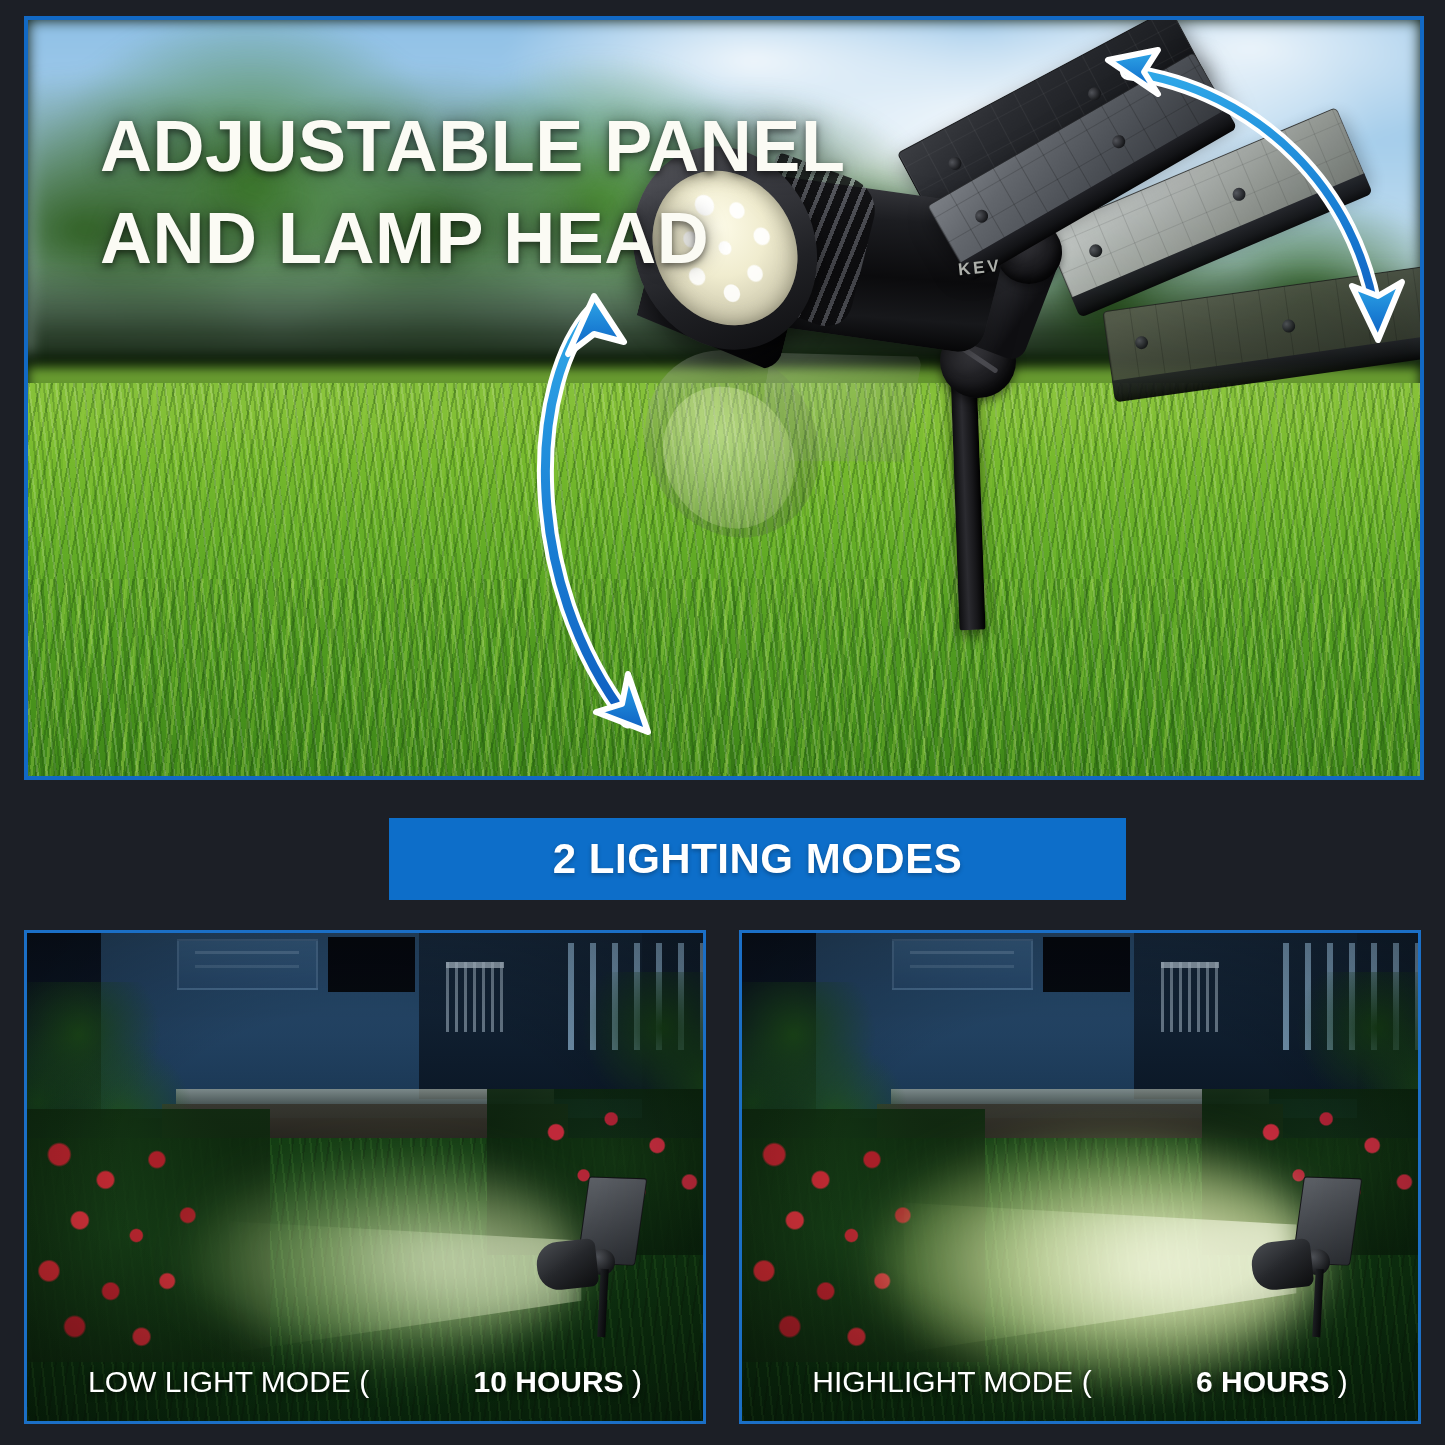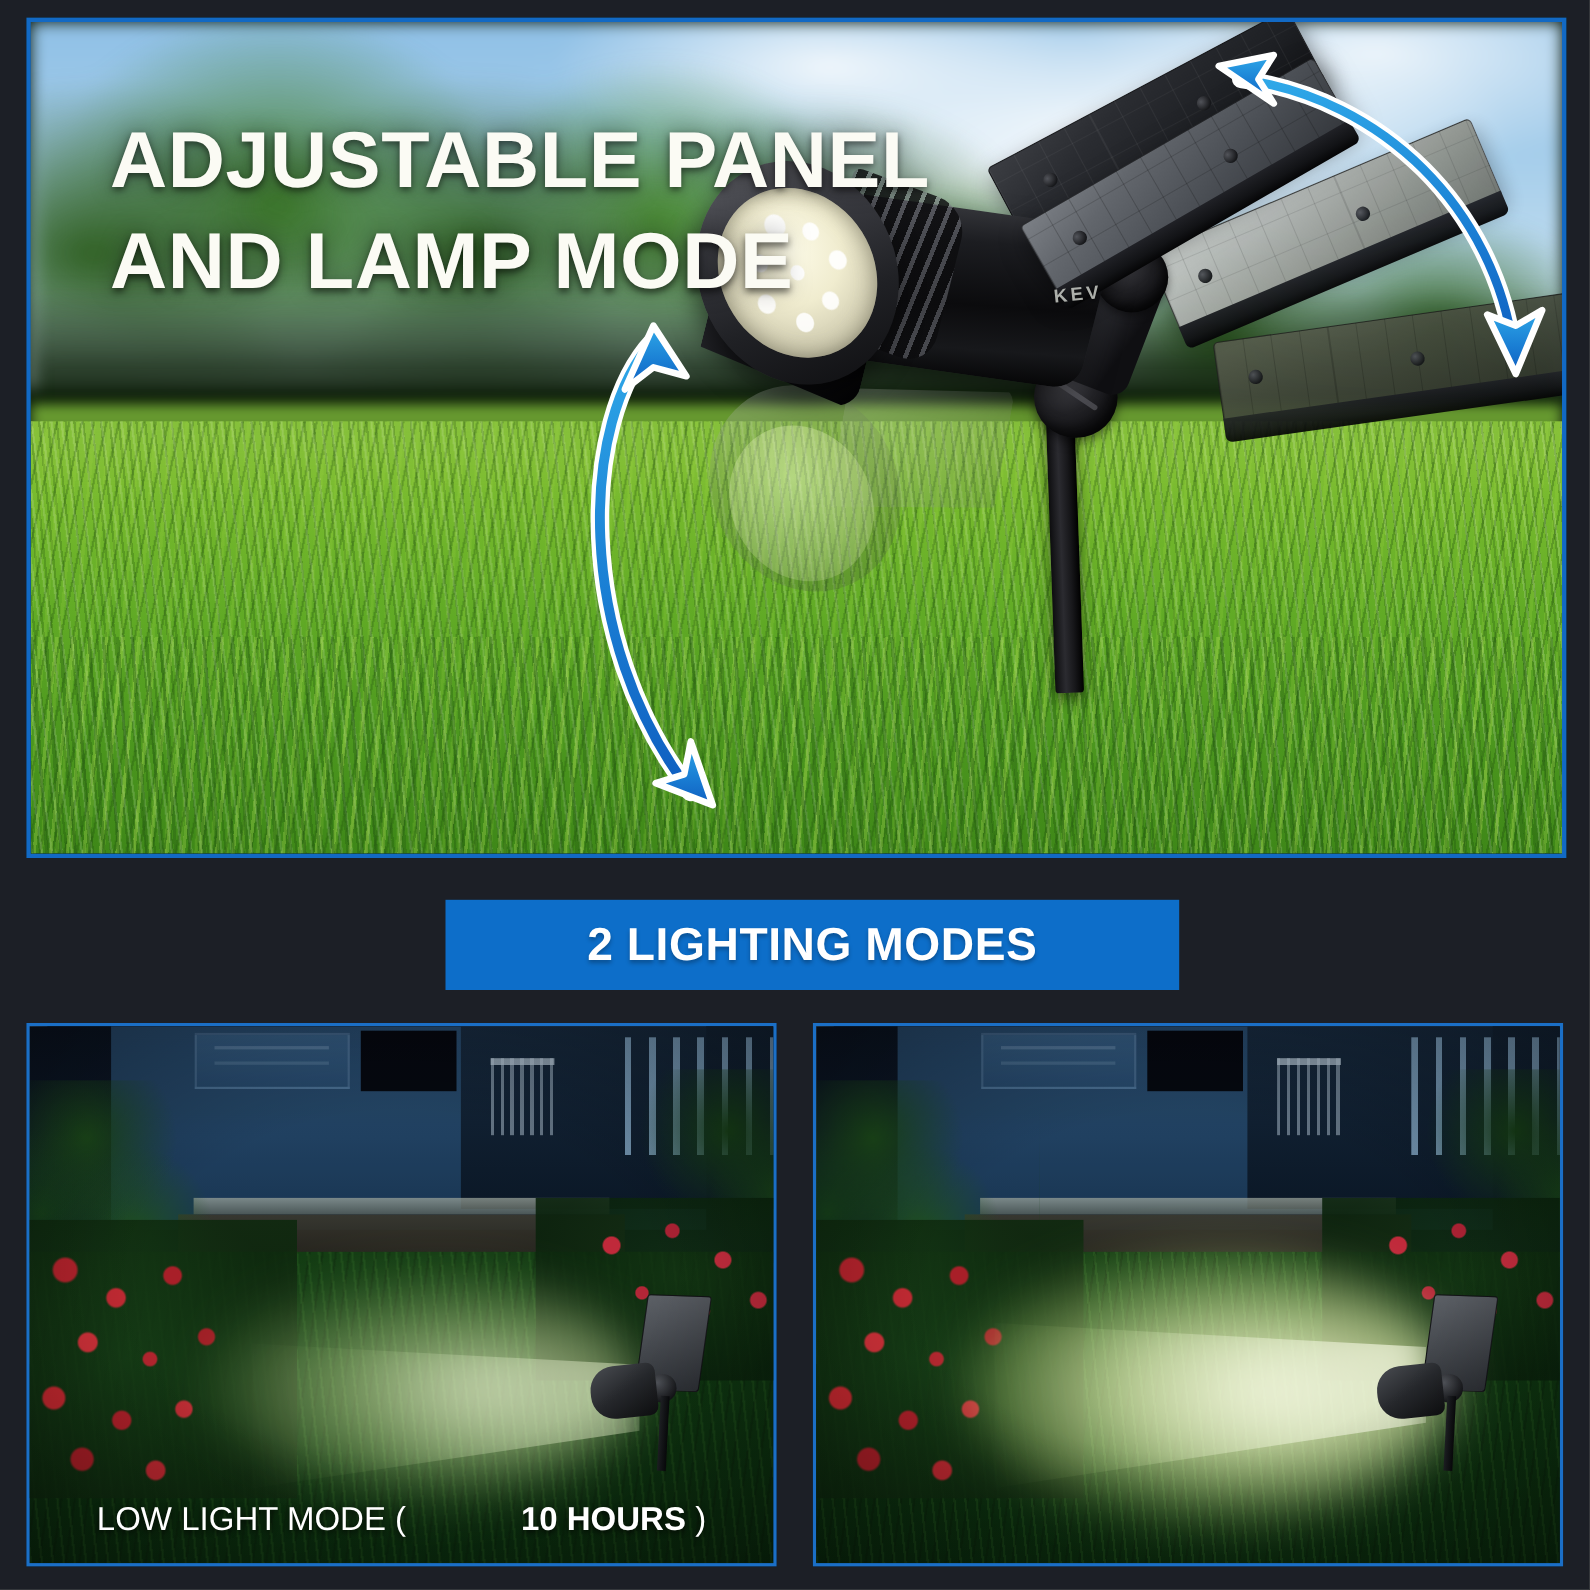--- a/index.html
+++ b/index.html
@@ -262,21 +262,21 @@
     color:#c9ccc6; font-size:17px; font-weight:bold; letter-spacing:3px;
     transform:rotate(-6deg); text-shadow:0 1px 2px rgba(0,0,0,.5);
     opacity:.85;
   }
 
   
   #arrows { position:absolute; inset:0; z-index:9; pointer-events:none; }
 
   
   #banner {
-    position:absolute; left:405px; top:818px; width:667px; height:82px;
+    position:absolute; left:389px; top:818px; width:737px; height:82px;
     background:#0d6ec9; display:flex; align-items:center; justify-content:center;
   }
   #banner span {
     color:#ffffff; font-size:42px; font-weight:bold; letter-spacing:.5px;
     text-shadow:0 2px 4px rgba(0,0,0,.28);
   }
 
   
   .night {
     position:absolute; top:930px; width:682px; height:494px;
@@ -454,21 +454,21 @@
     <div class="trees"></div>
     <div class="trees-dark"></div>
     <div class="lawn"></div>
     <div class="lawn-blur-top"></div>
     <div class="lawn-blades"></div>
     <div class="lawn-fg"></div>
   </div>
 
   <div id="hero-heading">
     <span>ADJUSTABLE PANEL</span>
-    <span class="l2">AND LAMP MODE</span>
+    <span class="l2">AND LAMP HEAD</span>
   </div>
 
   <div id="product">
 
     <div class="panel" id="panel-low">
       <div class="face"></div>
       <div class="edge"></div>
       <div class="screw" style="left:28px; top:30px;"></div>
       <div class="screw" style="left:176px; top:34px;"></div>
     </div>
@@ -594,13 +594,16 @@
   <div class="n-flowersR"></div>
   <div class="n-beam" id="beam-right"></div>
   <div class="n-beam-cone" id="cone-right"></div>
   <div class="n-fix">
     <div class="nf-panel"></div>
     <div class="nf-joint"></div>
     <div class="nf-head"></div>
     <div class="nf-stake"></div>
   </div>
   <div class="n-vignette"></div>
+  <div class="n-caption">
+    <span class="light">HIGHLIGHT MODE</span><span class="light">&nbsp;</span><span class="light">(</span><span class="strong">&nbsp;</span><span class="strong">6 HOURS</span><span class="light">&nbsp;</span><span class="light">)</span>
+  </div>
 </div>
 
 </body></html>

